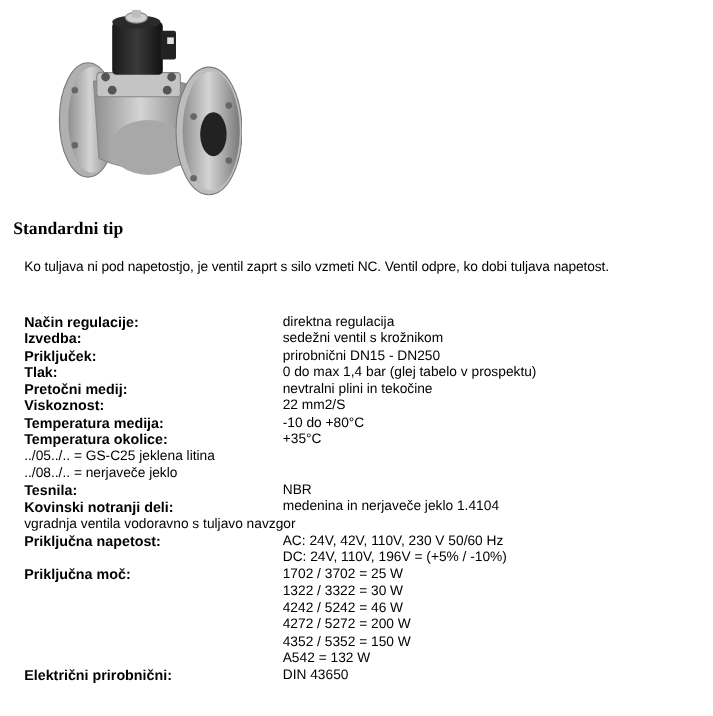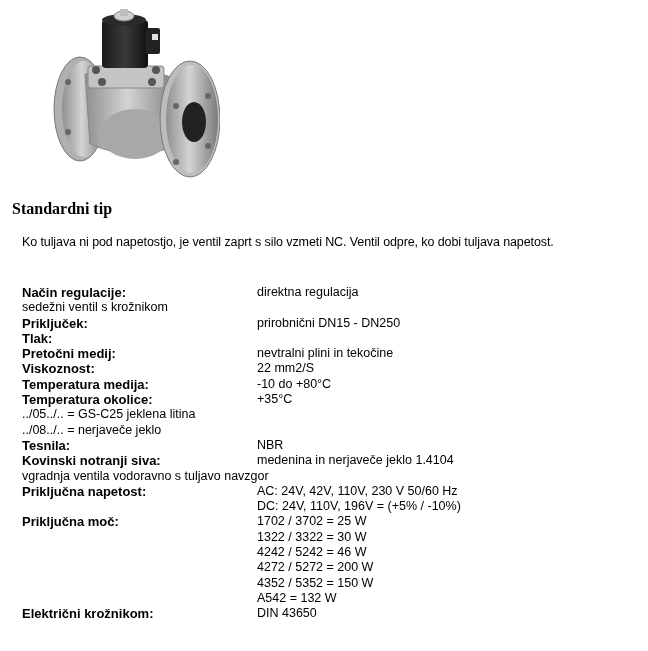--- a/index.html
+++ b/index.html
@@ -87,32 +87,36 @@
 <div class="intro">Ko tuljava ni pod napetostjo, je ventil zaprt s silo vzmeti NC. Ventil odpre, ko dobi tuljava napetost.</div>
 
 <div class="specs" id="spec-list">
     <div class="spec-row">
       <div class="spec-label">Način regulacije:</div>
       <div class="spec-values">
         <div class="spec-value">direktna regulacija</div>
       </div>
     </div>
     <div class="spec-row">
+      <div class="spec-label">Izvedba:</div>
       <div class="spec-values">
         <div class="spec-value">sedežni ventil s krožnikom</div>
       </div>
     </div>
     <div class="spec-row">
       <div class="spec-label">Priključek:</div>
       <div class="spec-values">
         <div class="spec-value">prirobnični DN15 - DN250</div>
       </div>
     </div>
     <div class="spec-row">
       <div class="spec-label">Tlak:</div>
+      <div class="spec-values">
+        <div class="spec-value">0 do max 1,4 bar (glej tabelo v prospektu)</div>
+      </div>
     </div>
     <div class="spec-row">
       <div class="spec-label">Pretočni medij:</div>
       <div class="spec-values">
         <div class="spec-value">nevtralni plini in tekočine</div>
       </div>
     </div>
     <div class="spec-row">
       <div class="spec-label">Viskoznost:</div>
       <div class="spec-values">
@@ -137,21 +141,21 @@
         <div class="spec-value">../08../.. = nerjaveče jeklo</div>
       </div>
     </div>
     <div class="spec-row">
       <div class="spec-label">Tesnila:</div>
       <div class="spec-values">
         <div class="spec-value">NBR</div>
       </div>
     </div>
     <div class="spec-row">
-      <div class="spec-label">Kovinski notranji siva:</div>
+      <div class="spec-label">Kovinski notranji deli:</div>
       <div class="spec-values">
         <div class="spec-value">medenina in nerjaveče jeklo 1.4104</div>
       </div>
     </div>
     <div class="spec-row">
       <div class="spec-values">
         <div class="spec-value">vgradnja ventila vodoravno s tuljavo navzgor</div>
       </div>
     </div>
     <div class="spec-row">
@@ -166,18 +170,18 @@
       <div class="spec-values">
         <div class="spec-value">1702 / 3702 = 25 W</div>
         <div class="spec-value">1322 / 3322 = 30 W</div>
         <div class="spec-value">4242 / 5242 = 46 W</div>
         <div class="spec-value">4272 / 5272 = 200 W</div>
         <div class="spec-value">4352 / 5352 = 150 W</div>
         <div class="spec-value">A542 = 132 W</div>
       </div>
     </div>
     <div class="spec-row">
-      <div class="spec-label">Električni krožnikom:</div>
+      <div class="spec-label">Električni prirobnični:</div>
       <div class="spec-values">
         <div class="spec-value">DIN 43650</div>
       </div>
     </div>
   </div>
 
 </body></html>

